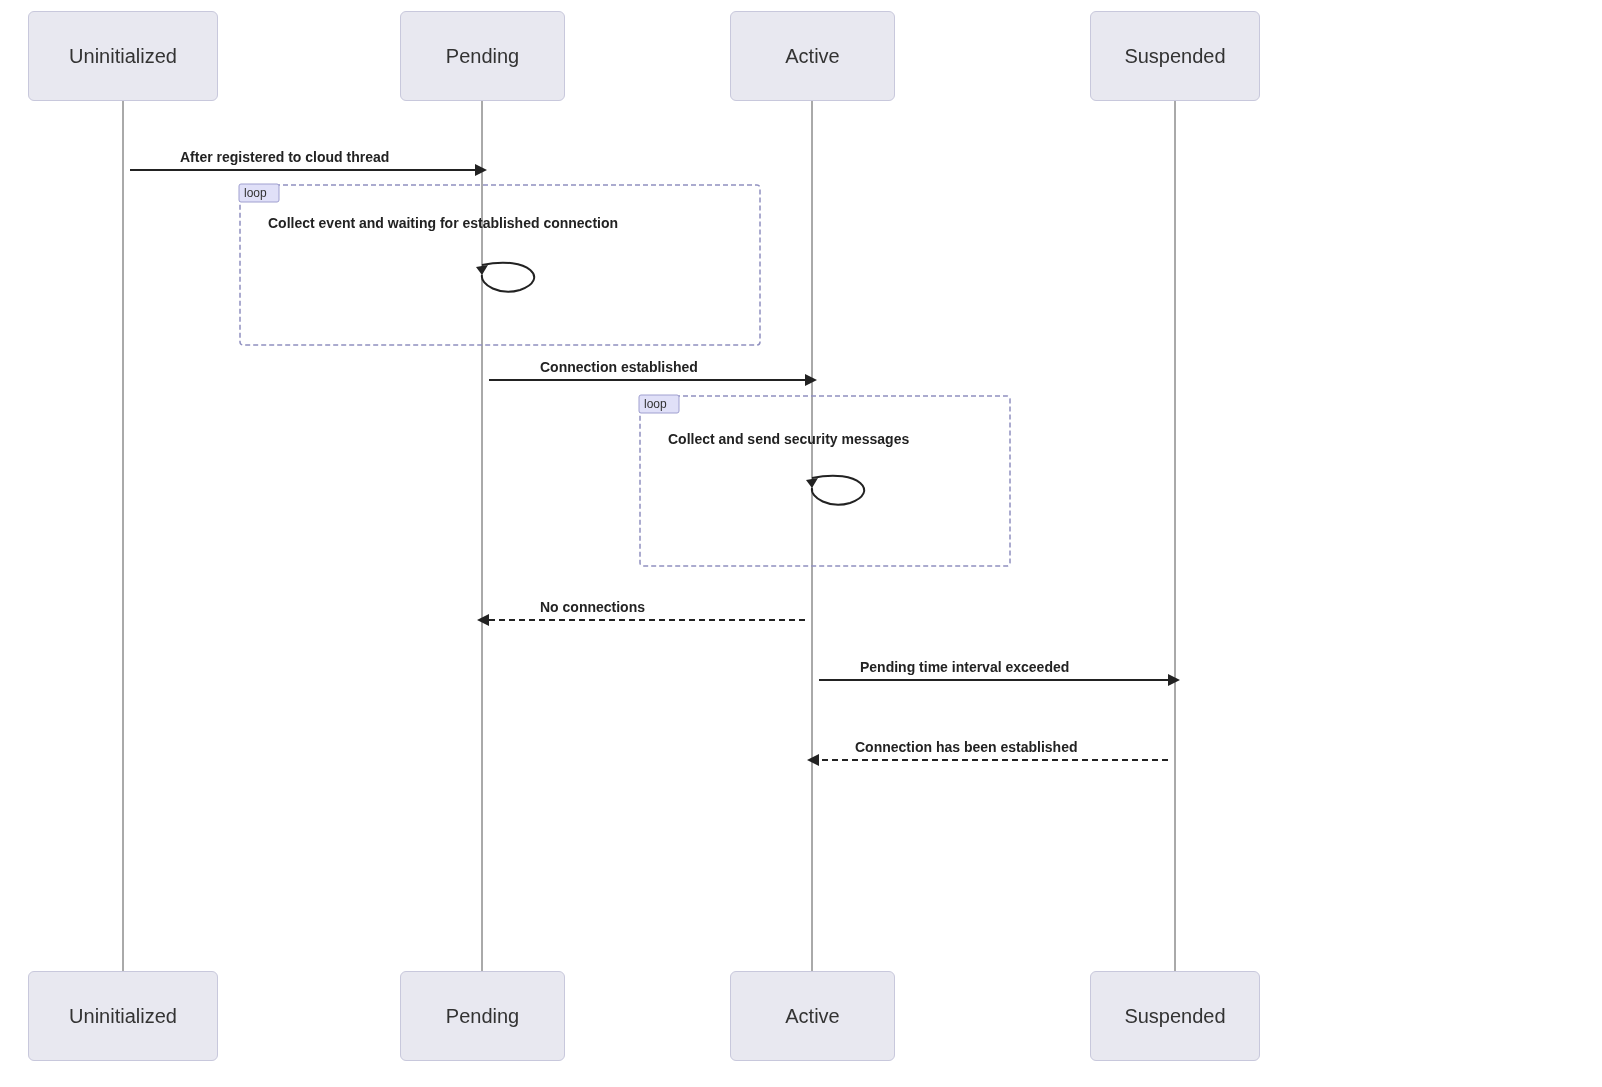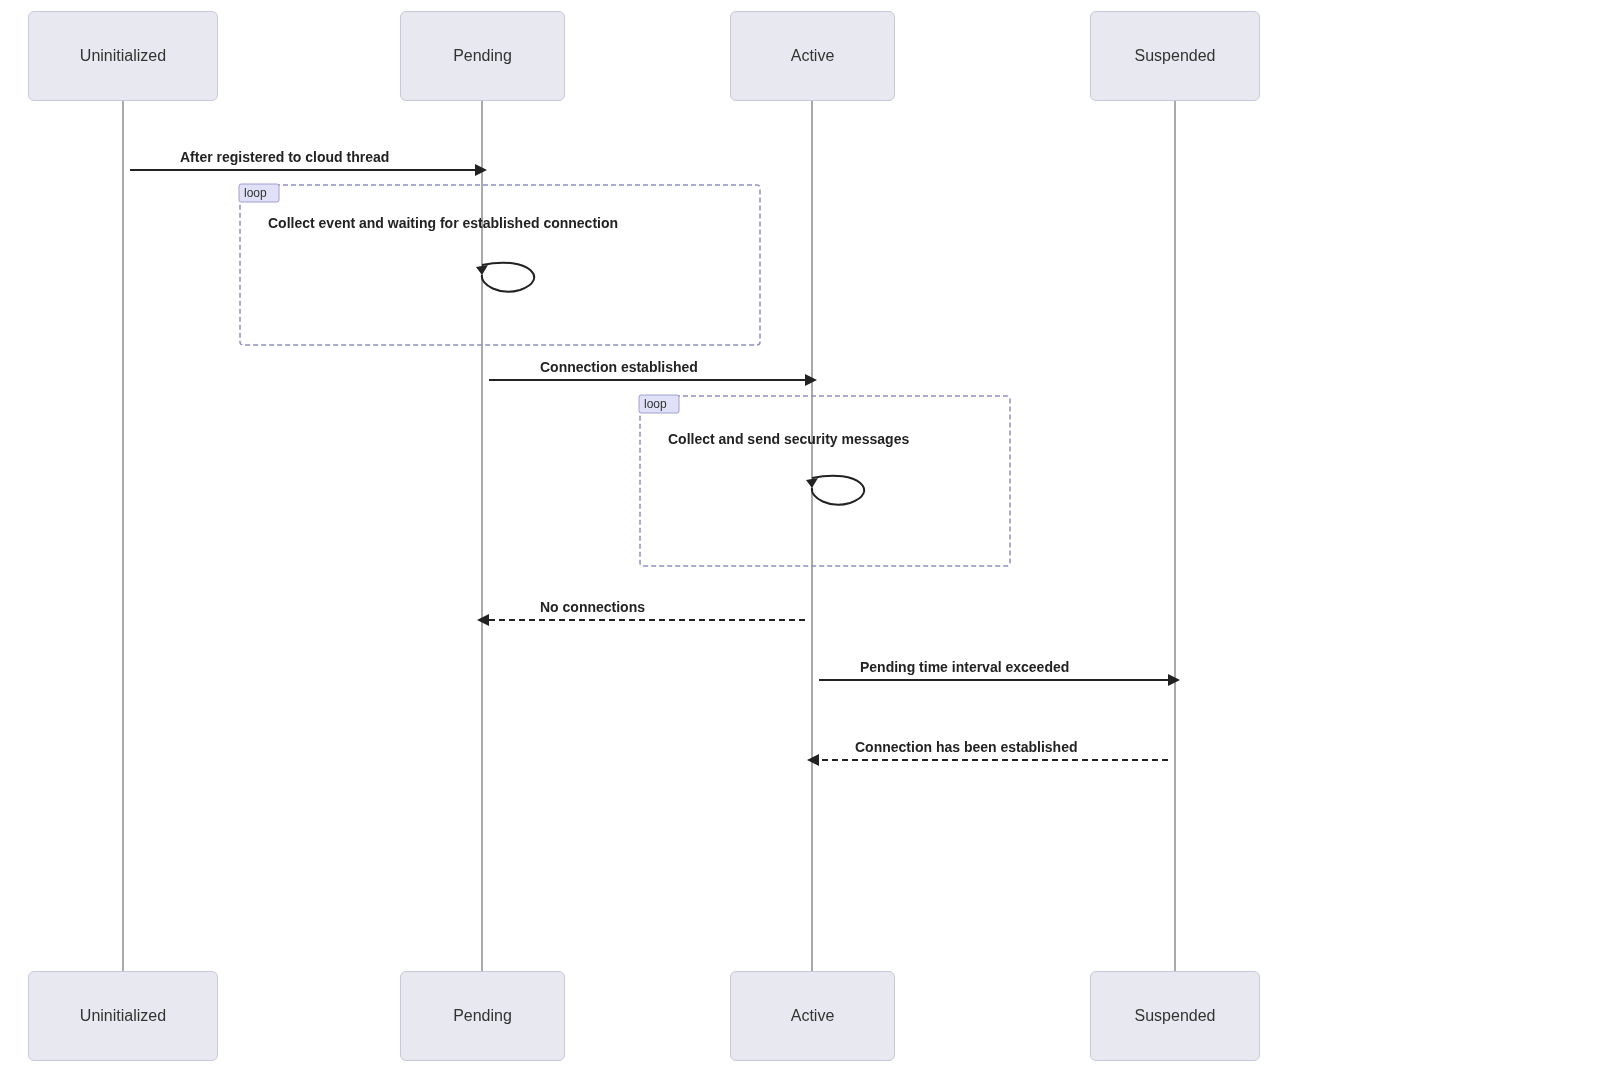--- a/index.html
+++ b/index.html
@@ -18,21 +18,21 @@
     }
     
     .lifeline-box {
       position: absolute;
       background: #e8e8f0;
       border: 1px solid #c8c8dc;
       border-radius: 6px;
       display: flex;
       align-items: center;
       justify-content: center;
-      font-size: 16px;
+      font-size: 20px;
       color: #333;
     }
   </style>
 </head>
 <body>
 
 <div class="diagram-container">
 
   <div class="lifeline-box" style="left:28px; top:11px; width:190px; height:90px;">
     <span>Uninitialized</span>

